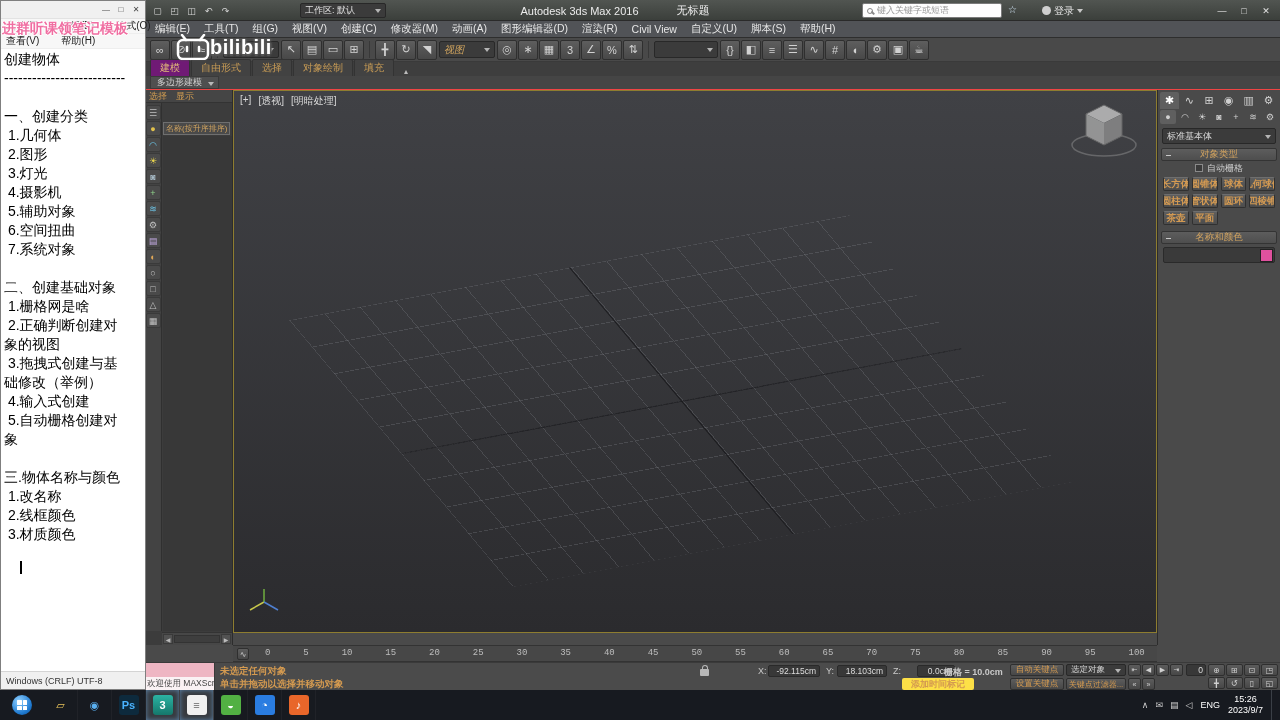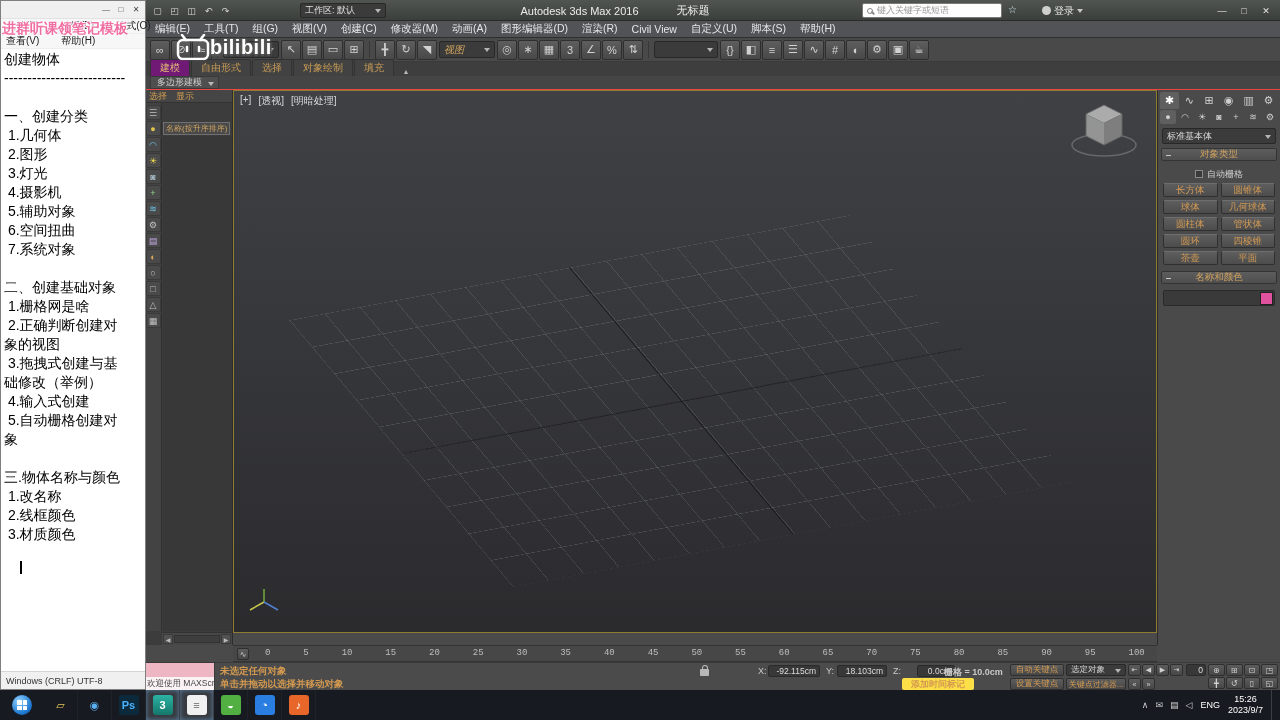--- a/index.html
+++ b/index.html
@@ -84,25 +84,25 @@
 
   
   .cpanel{position:absolute;left:1157px;top:90px;width:123px;height:555px;background:#4a4a4a;border-left:1px solid #2c2c2c;}
   .cp-tabs{display:flex;gap:1px;padding:2px 2px 0 2px;}
   .cp-tab{width:19px;height:17px;display:flex;align-items:center;justify-content:center;font-size:11px;color:#d0d0d0;border-radius:2px 2px 0 0;}
   .cp-tabs .cp-tab:first-of-type{background:#5f5f5f;color:#fff;}
   .cp-subtabs{display:flex;gap:1px;padding:1px 2px;}
   .cp-sub{width:16px;height:14px;display:flex;align-items:center;justify-content:center;font-size:9px;color:#cfcfcf;}
   .cp-subtabs .cp-sub:first-of-type{background:#5f5f5f;border-radius:2px;}
   .cp-dd{margin:3px 4px;height:16px;font-size:9px;color:#dcdcdc;}
-  .rollout{margin:4px 3px 6px 3px;height:13px;background:linear-gradient(#5d5d5d,#4e4e4e);border:1px solid #343434;border-radius:2px;display:flex;align-items:center;justify-content:center;font-size:9.5px;color:#d2a35f;position:relative;}
+  .rollout{margin:4px 3px 0 3px;height:13px;background:linear-gradient(#5d5d5d,#4e4e4e);border:1px solid #343434;border-radius:2px;display:flex;align-items:center;justify-content:center;font-size:9.5px;color:#d2a35f;position:relative;}
   .rollout::before{content:"";position:absolute;left:4px;top:6px;width:5px;height:1px;background:#c9c9c9;}
   .autogrid{display:flex;align-items:center;justify-content:center;gap:4px;height:14px;font-size:9px;color:#cfcfcf;}
   .checkbox{width:8px;height:8px;background:#3a3a3a;border:1px solid #8a8a8a;}
-  .obj-buttons{display:grid;grid-template-columns:1fr 1fr;gap:3px;padding:2px 5px;}
+  .obj-buttons{display:grid;grid-template-columns:1fr 1fr 1fr 1fr;gap:3px;padding:2px 5px;font-weight:bold;}
   .obj-btn{height:14px;background:linear-gradient(#5e5e5e,#4c4c4c);border:1px solid #303030;border-top-color:#6e6e6e;border-radius:2px;font-size:9.5px;color:#d49a52;display:flex;align-items:center;justify-content:center;white-space:nowrap;overflow:hidden;}
   .name-field{margin:3px 5px;height:16px;background:#3a3a3a;border:1px solid #2a2a2a;position:relative;border-radius:2px;}
   .swatch{position:absolute;right:1px;top:1px;width:13px;height:13px;border:1px solid #222;}
 
   
   .statusbar{position:absolute;left:0;top:662px;width:1280px;height:28px;background:#4b4b4b;border-top:1px solid #3a3a3a;}
   .listener{position:absolute;left:145px;top:0;width:70px;height:28px;border-right:1px solid #3a3a3a;overflow:hidden;}
   .listener-pink{height:14px;background:#eeb6c3;}
   .listener-white{height:14px;background:#faf2f4;font-size:8.5px;color:#444;padding:1px 2px;white-space:nowrap;overflow:hidden;}
   .st{position:absolute;font-size:9.5px;color:#d49a50;white-space:nowrap;font-weight:bold;}

